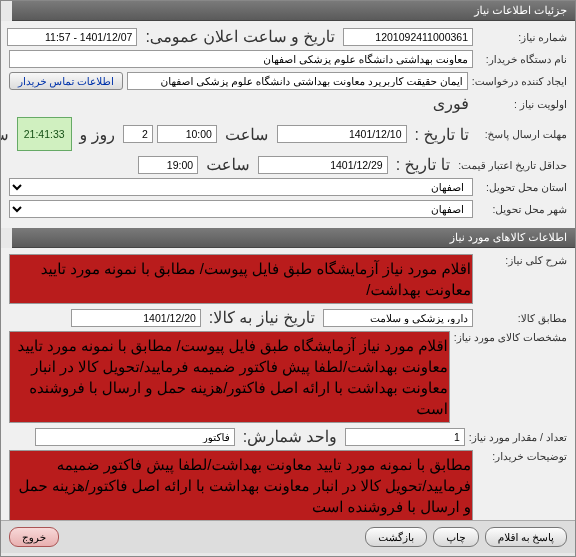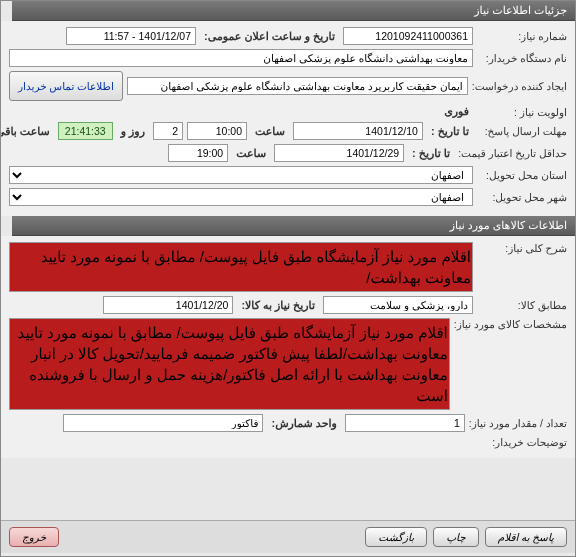--- a/index.html
+++ b/index.html
@@ -36,25 +36,24 @@
   margin-bottom: 4px;
   gap: 4px;
 }
 .label {
   font-size: 10.5px;
   color: #333;
   white-space: nowrap;
   min-width: 90px;
 }
 .label-sm {
-  font-size: 11px;
+  font-size: 16px;
   color: #333;
   white-space: nowrap;
   padding: 0 4px;
-  font-weight: bold;
 }
 .field {
   background: #fff;
   border: 1px solid #999;
   padding: 2px 4px;
   font-size: 10.5px;
   height: 18px;
   line-height: 14px;
   direction: rtl;
 }
@@ -67,30 +66,30 @@
   padding: 3px 1px;
   font-size: 15px;
   flex: 1;
   min-height: 28px;
   line-height: 1.4;
 }
 .btn-link {
   background: linear-gradient(to bottom, #f8f8f8, #dcdcdc);
   border: 1px solid #888;
   border-radius: 3px;
-  padding: 8px 8px;
+  padding: 2px 8px;
   font-size: 10.5px;
   color: #0033aa;
   cursor: pointer;
   font-family: Tahoma;
 }
 .green-box {
   background: #d0f0c0;
   border: 1px solid #6a6;
-  padding: 2px 6px;
+  padding: 10px 6px;
   font-size: 10.5px;
   color: #155015;
 }
 .select {
   background: #fff;
   border: 1px solid #999;
   padding: 1px 4px;
   font-size: 10.5px;
   height: 18px;
 }
@@ -98,26 +97,25 @@
   background: #ddd;
   padding: 6px 8px;
   display: flex;
   gap: 6px;
   align-items: center;
   border-top: 1px solid #aaa;
 }
 .btn {
   background: linear-gradient(to bottom, #fdfdfd, #d8d8d8);
   border: 1px solid #777;
-  border-radius: 4px;
+  border-radius: 9px;
   padding: 3px 12px;
   font-size: 10.5px;
   font-family: Tahoma;
   cursor: pointer;
-  font-style: italic;
 }
 .btn-red {
   background: linear-gradient(to bottom, #f8d8d8, #e8b0b0);
   border-color: #a55;
 }
 .spacer { flex: 1; }
 .top-area {
   overflow-y: auto;
   height: calc(100% - 36px);
 }
@@ -215,20 +213,21 @@
 
     <div class="row">
       <span class="label">تعداد / مقدار مورد نیاز:</span>
       <input class="field" style="width: 120px;" readonly="" value="1">
       <span class="label-sm">واحد شمارش:</span>
       <input class="field" style="width: 200px;" readonly="" value="فاکتور">
     </div>
 
     <div class="row" style="align-items:flex-start">
       <span class="label">توضیحات خریدار:</span>
+      <div class="textarea" style="min-height:32px">مطابق با نمونه مورد تایید معاونت بهداشت/لطفا پیش فاکتور ضمیمه فرمایید/تحویل کالا در انبار معاونت بهداشت با ارائه اصل فاکتور/هزینه حمل و ارسال با فروشنده است</div>
     </div>
 
   </div>
 </div>
 
   <div class="button-bar">
     <button class="btn">پاسخ به اقلام</button>
     <button class="btn">چاپ</button>
     <button class="btn">بازگشت</button>
     <div class="spacer"></div>

